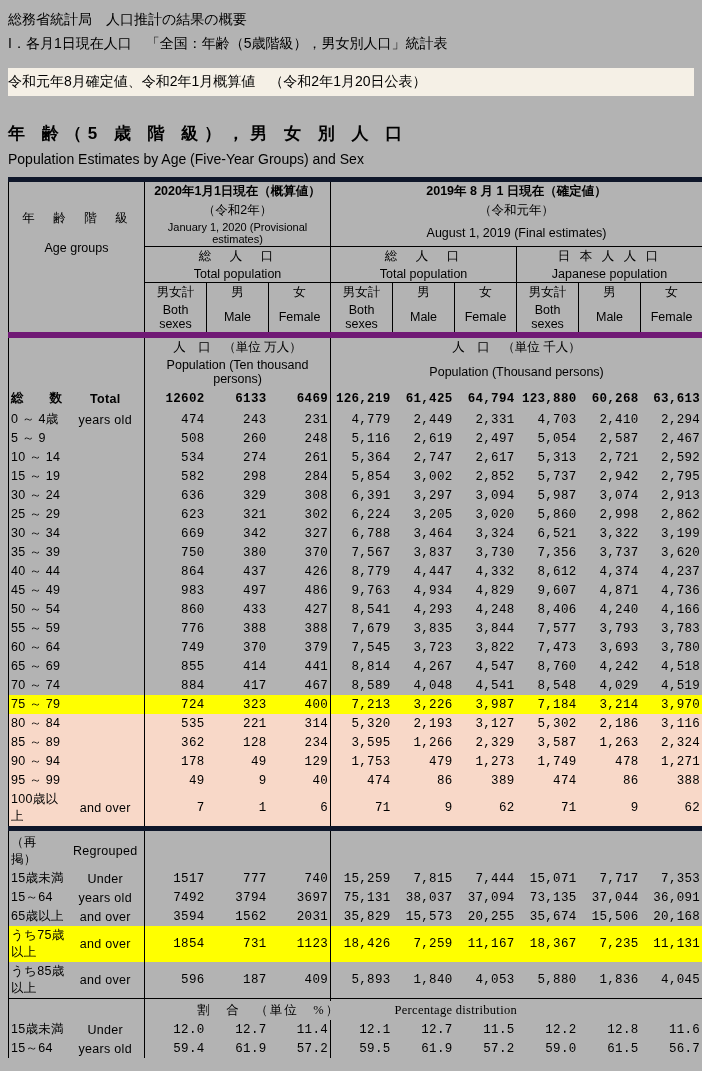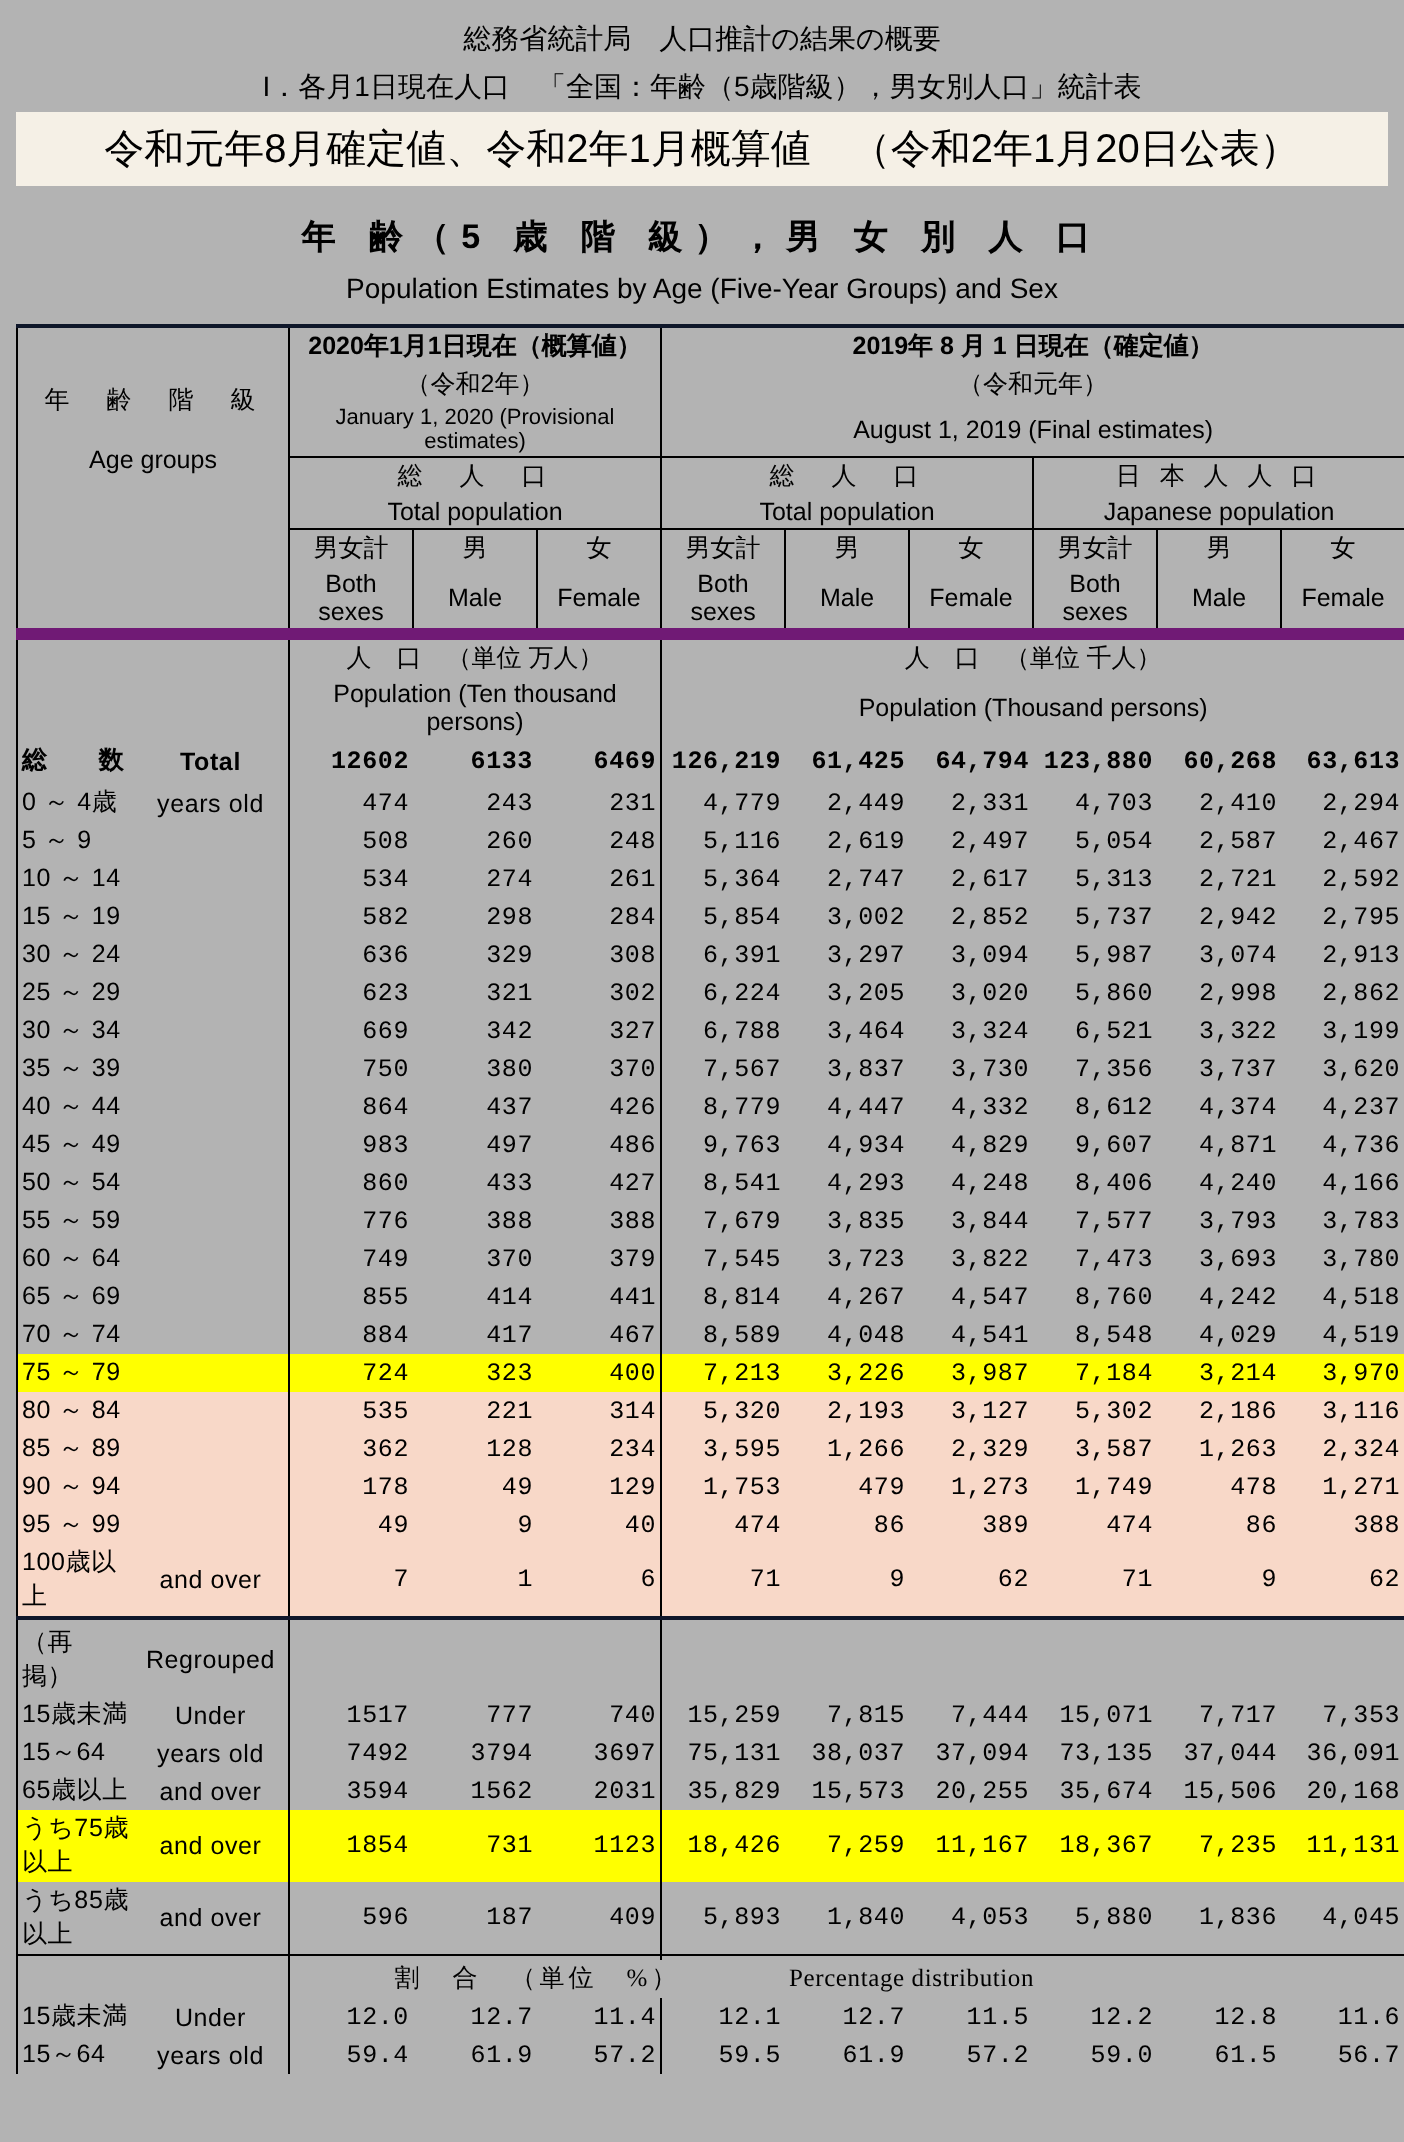--- a/index.html
+++ b/index.html
@@ -1,27 +1,27 @@
 <!DOCTYPE html>
 <html><head>
 <meta charset="utf-8">
 <style>
 body{font-family:"MS PGothic","Hiragino Kaku Gothic Pro",sans-serif;font-size:13px;color:#000;background:#b3b3b3;margin:0;padding:8px;width:702px;box-sizing:border-box}
-.hdr{text-align:center;padding:3px 0}
+.hdr{padding:3px 0}
 .hdr1{font-size:14px}
 .hdr2{font-size:14px}
-.hdr3{background:#f5f0e6;font-size:20px;padding:5px 0;margin:0 0}
+.hdr3{background:#f5f0e6;font-size:14px;padding:5px 0;margin:12px 0}
 .title-ja{font-size:17px;font-weight:bold;letter-spacing:6px;padding-top:14px}
 .title-en.sub{font-size:14px;padding-bottom:10px;letter-spacing:0}
 table{border-collapse:collapse;width:100%;table-layout:fixed}
 th,td{font-weight:normal;padding:1px 2px;font-size:12.5px}
 td{font-family:"Courier New",monospace;text-align:right;letter-spacing:0.3px}
 .lbl{font-family:"MS PGothic",sans-serif;text-align:left;padding-left:2px}
 .lblr{font-family:"MS PGothic",sans-serif;text-align:center}
-.bt{border-top:2px solid #0f172a}.bb{border-bottom:1px solid #000}.bl{border-left:1px solid #000}.br{border-right:1px solid #000}.bb2{border-bottom:6px solid #701a75}
+.bt{border-top:5px solid #0f172a}.bb{border-bottom:1px solid #000}.bl{border-left:1px solid #000}.br{border-right:1px solid #000}.bb2{border-bottom:6px solid #701a75}
 .c{text-align:center}
 .sp{letter-spacing:3px}
 .hlY{background:#ffff00}
 .hlP{background:#f8d8c8}
 .bold td,.bold{font-weight:bold}
 .col-a{width:58px}.col-b{width:78px}.col-c{width:62px}
 </style>
 </head>
 <body>
 

